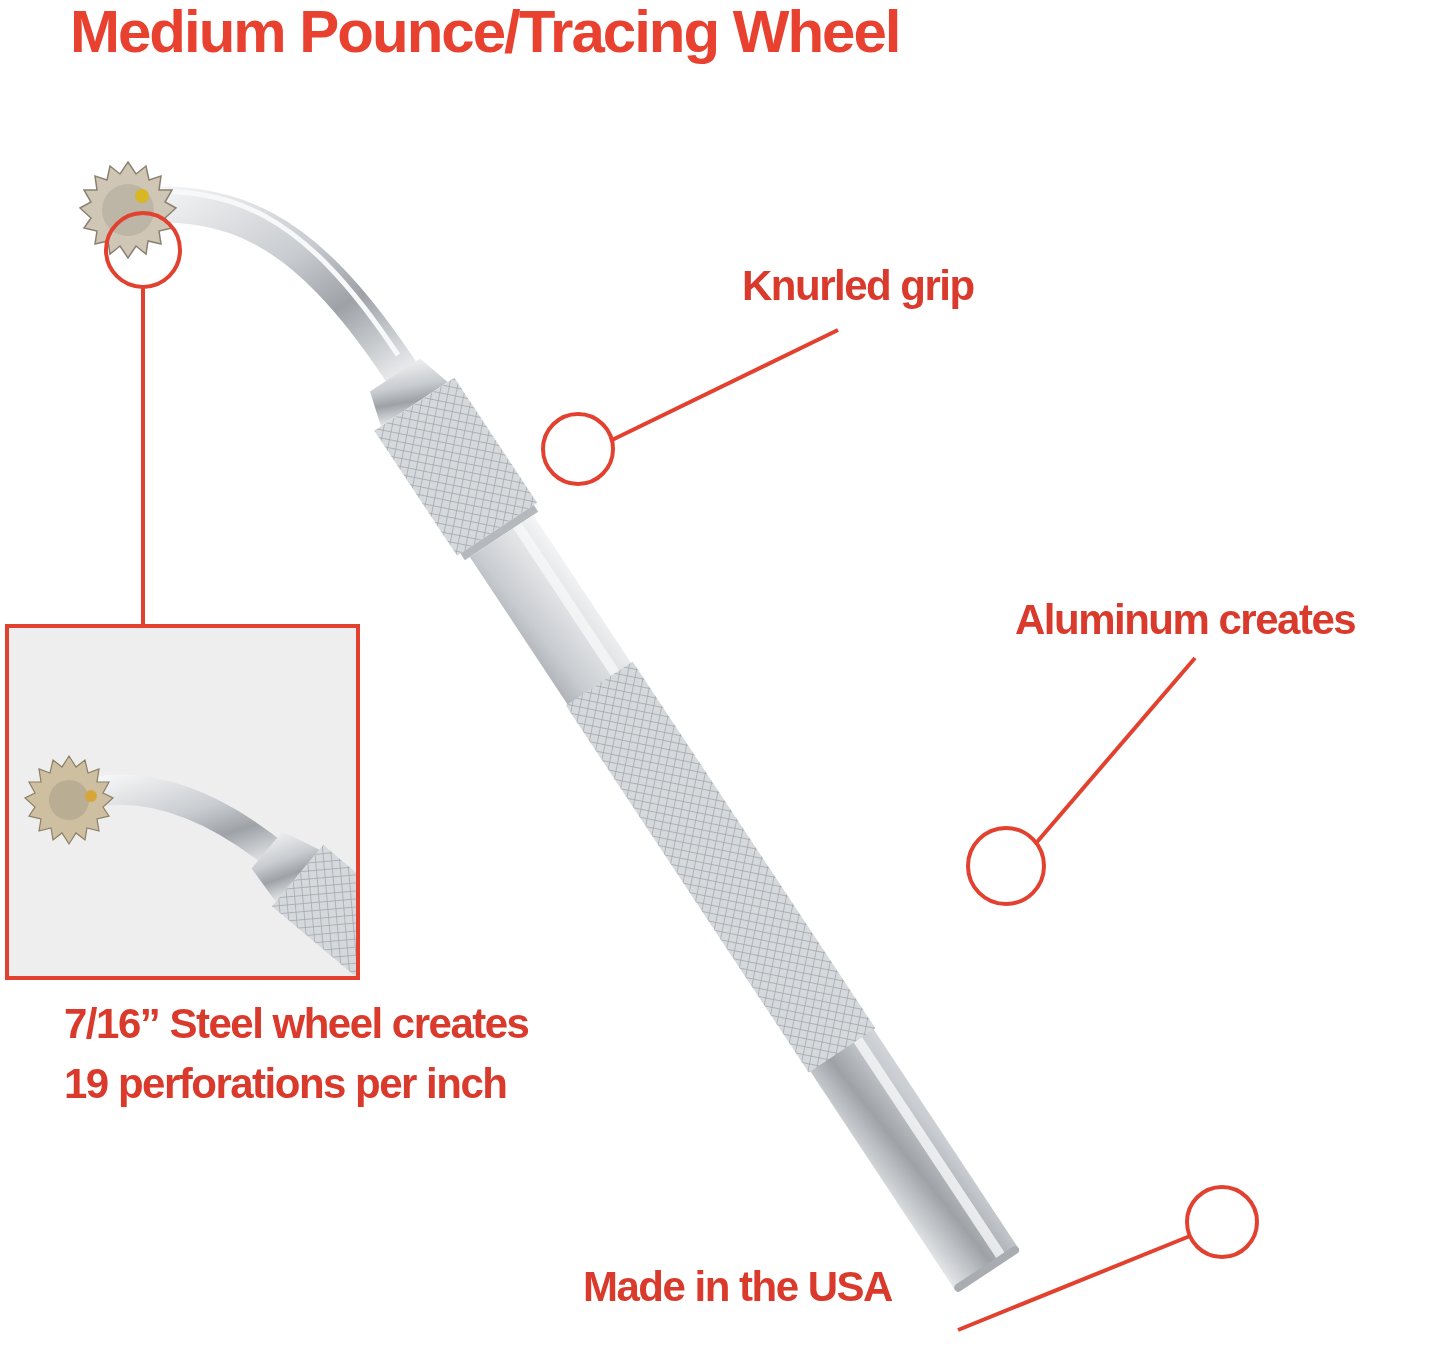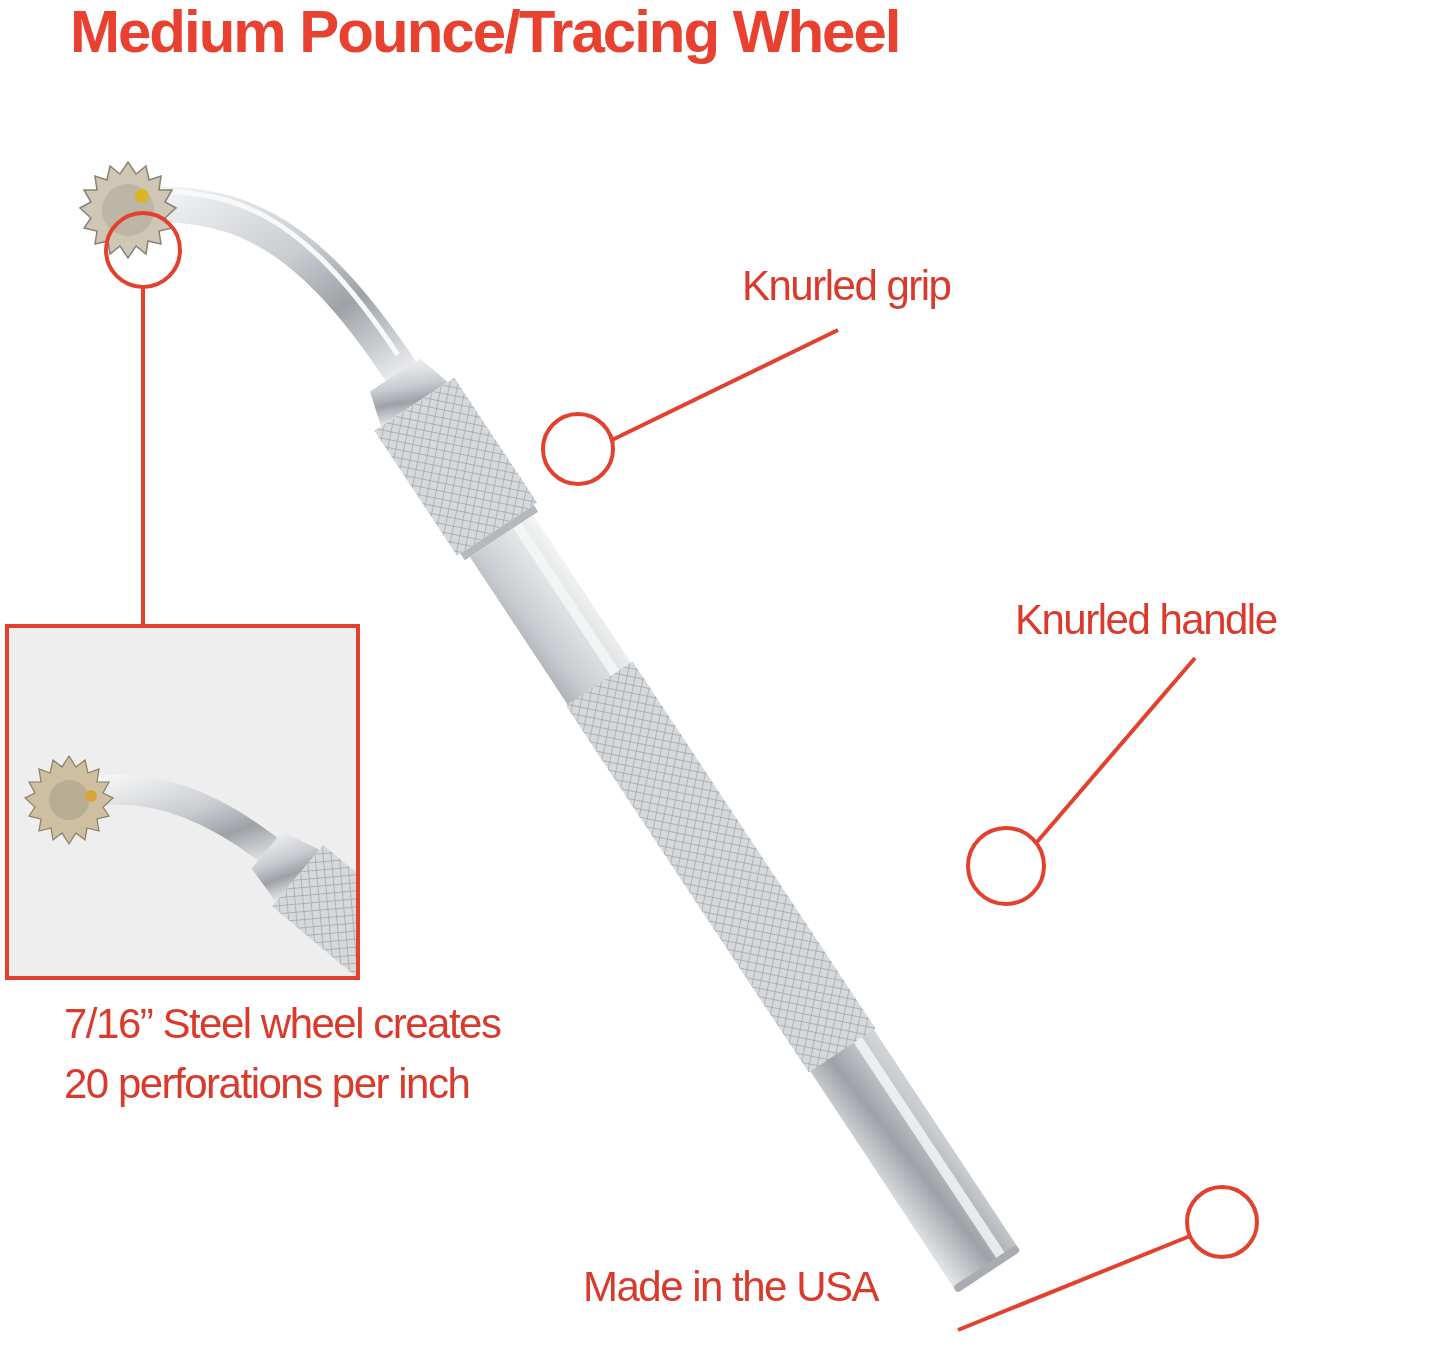--- a/index.html
+++ b/index.html
@@ -1,18 +1,18 @@
 <!DOCTYPE html>
 <html><head>
 <meta charset="utf-8">
 <style>
   html,body{margin:0;padding:0;background:#ffffff;}
   body{width:1445px;height:1360px;position:relative;overflow:hidden;font-family:"Liberation Sans",sans-serif;}
   .title{position:absolute;left:70px;top:-4px;font-size:60px;font-weight:bold;color:#e8412f;letter-spacing:-2px;white-space:nowrap;line-height:72px;}
-  .label{position:absolute;color:#d93a2b;font-size:42px;letter-spacing:-1.5px;white-space:nowrap;line-height:1.1;}
+  .label{position:absolute;color:#d93a2b;font-size:42px;letter-spacing:-1.5px;white-space:nowrap;line-height:1.1;font-weight:bold;}
   svg.art{position:absolute;left:0;top:0;}
   .inset{position:absolute;left:5px;top:624px;width:347px;height:348px;border:4px solid #e2412f;background:#eeeeee;overflow:hidden;}
 </style>
 </head>
 <body>
 
 <div class="title">Medium Pounce/Tracing Wheel</div>
 
 <svg class="art" width="1445" height="1360" viewBox="0 0 1445 1360">
   <defs>
@@ -74,16 +74,16 @@
       <circle cx="22" cy="-4" r="6" fill="#d6a63a"></circle>
     </g>
     <g transform="translate(258,222) rotate(40)">
       <path d="M0 -24 L40 -34 L40 34 L0 24 Z" fill="url(#metal)"></path>
       <rect x="40" y="-40" width="120" height="80" fill="url(#knurl)"></rect>
     </g>
   </svg>
 </div>
 
 <div class="label" style="left:742px;top:263px;">Knurled grip</div>
-<div class="label" style="left:1015px;top:597px;">Knurled handle</div>
+<div class="label" style="left:1015px;top:597px;">Aluminum creates</div>
 <div class="label" style="left:583px;top:1264px;">Made in the USA</div>
 <div class="label" style="left:64px;top:1001px;">7/16” Steel wheel creates</div>
-<div class="label" style="left:64px;top:1061px;">20 perforations per inch</div>
+<div class="label" style="left:64px;top:1061px;">19 perforations per inch</div>
 
 </body></html>

